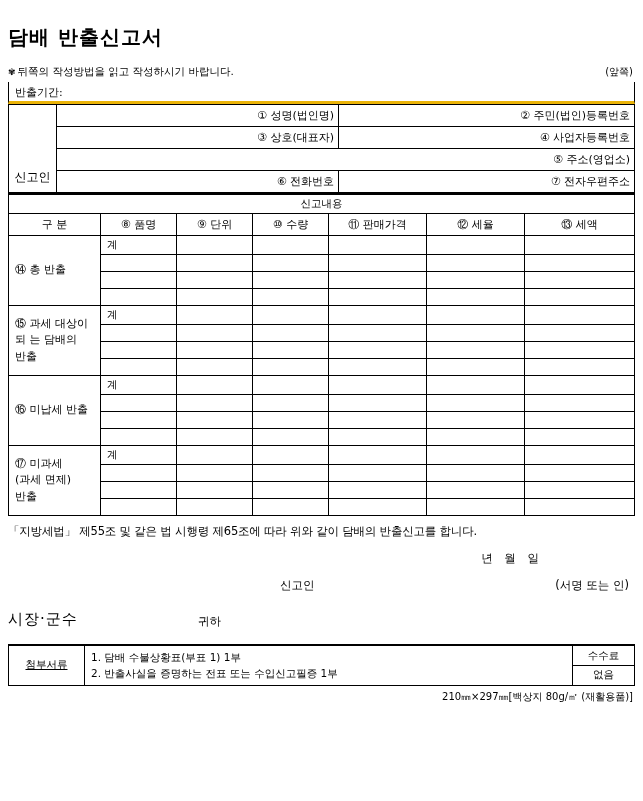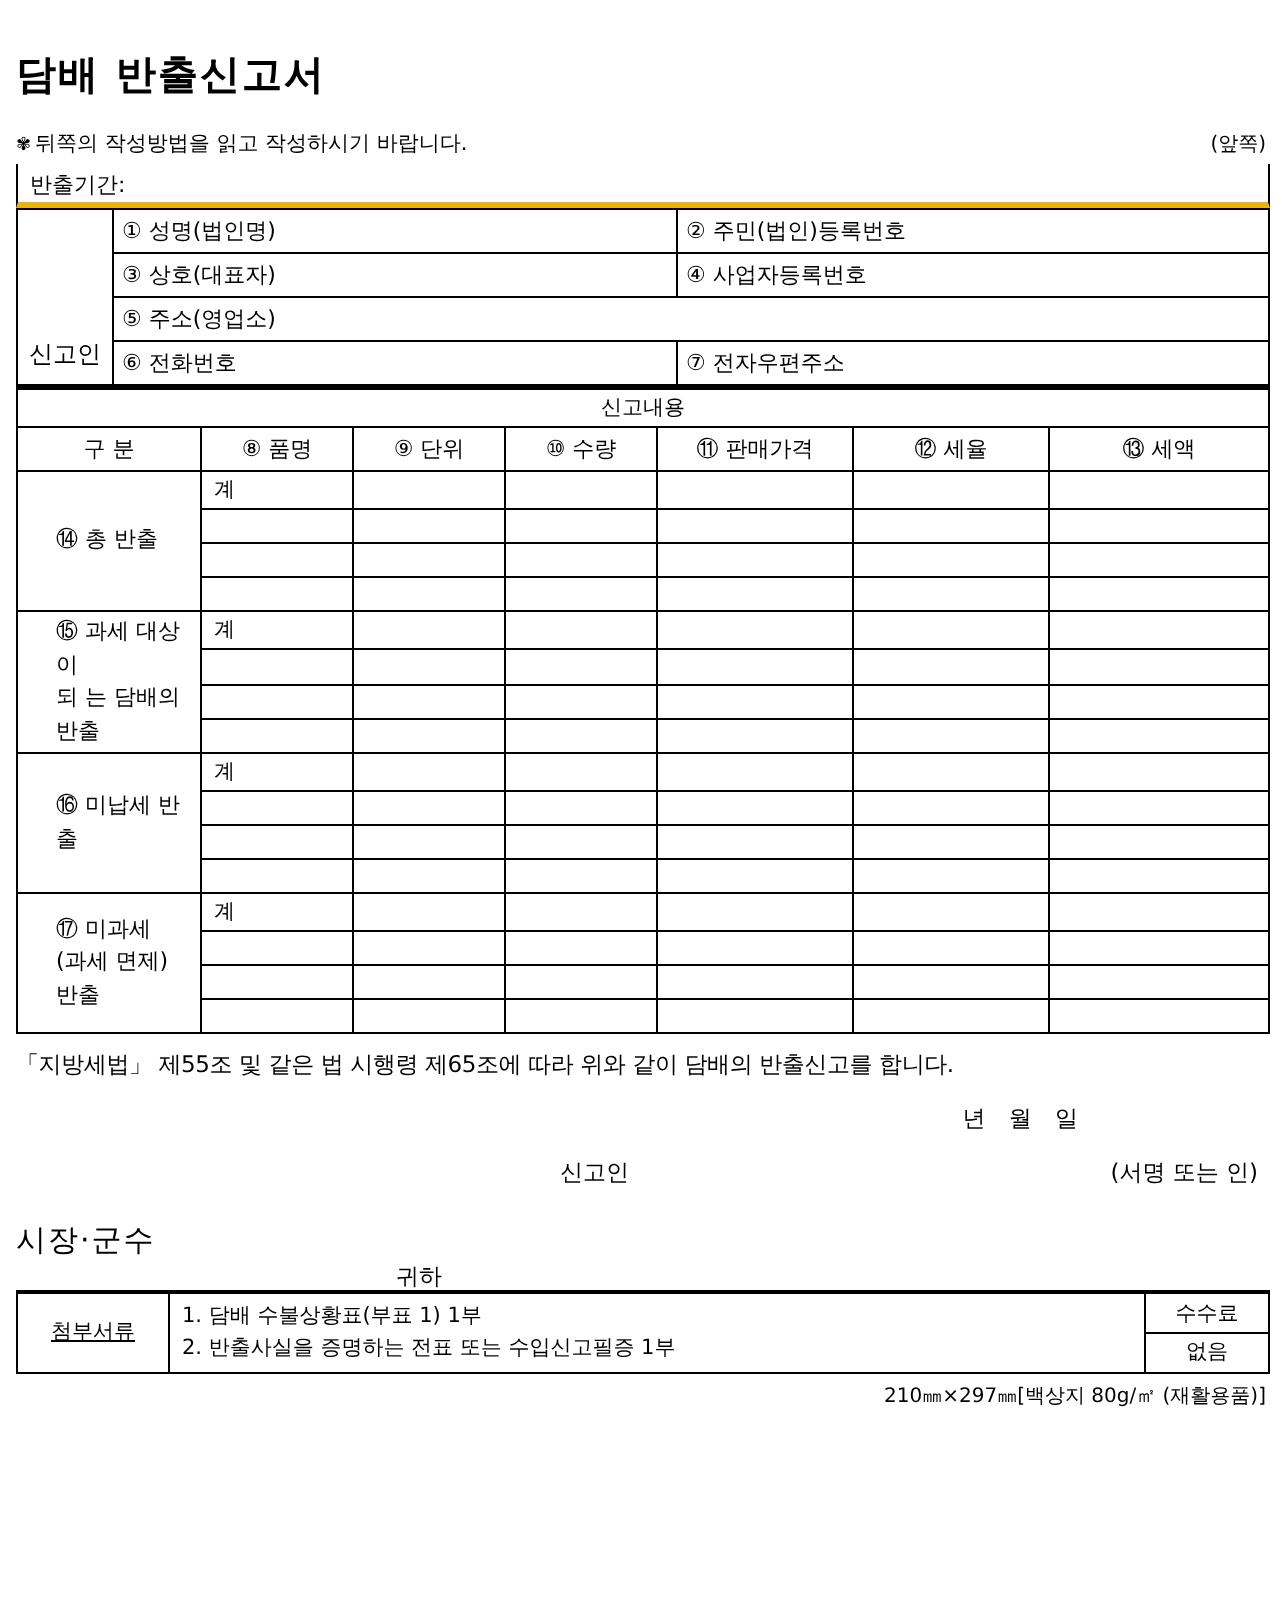--- a/index.html
+++ b/index.html
@@ -57,38 +57,38 @@
   .period {
     border-left: 1px solid #000;
     border-right: 1px solid #000;
     border-bottom: 3px solid #eab308;
     height: 22px;
     padding: 3px 6px;
     font-size: 11px;
   }
 
   
-  .t-decl td { height: 22px; font-size: 11px; }
+  .t-decl td { height: 22px; font-size: 11px; text-align: right; }
   .t-decl .lbl-side {
     width: 48px;
     text-align: center;
     font-size: 12px;
     vertical-align: bottom;
     padding-bottom: 6px;
   }
 
   .section-head {
     text-align: center;
     font-size: 12px;
     height: 20px;
   }
   .t-content { border-top: 2px solid #000; }
   .t-content td { font-size: 10.5px; height: 17px; }
   .t-content .colhead { text-align: center; height: 22px; font-size: 11px; }
-  .t-content .rowlabel { font-size: 11px; padding-left: 19px; line-height: 1.5; }
+  .t-content .rowlabel { font-size: 11px; padding-left: 6px; line-height: 1.5; }
   .t-content .kye { padding-left: 6px; }
 
   .statement {
     margin: 8px 0 0 0;
     font-size: 11.5px;
     letter-spacing: -0.2px;
   }
   .dateline {
     text-align: right;
     font-size: 11.5px;
@@ -103,21 +103,21 @@
   }
   .signline .sign-label { position: absolute; left: 272px; top: 0; }
   .signline .sign-note { position: absolute; right: 6px; top: 0; }
 
   .mayor {
     margin-top: 12px;
     position: relative;
     height: 22px;
   }
   .mayor .m-title { font-size: 15px; font-weight: normal; letter-spacing: 1px; }
-  .mayor .m-to { position: absolute; left: 190px; top: 20px; font-size: 11.5px; }
+  .mayor .m-to { position: absolute; left: 190px; top: 4px; font-size: 11.5px; }
 
   .t-attach { border-top: 2px solid #000; margin-top: 12px; }
   .t-attach td { font-size: 10.5px; vertical-align: middle; }
   .t-attach .att-label { width: 76px; text-align: center; text-decoration: underline; }
   .t-attach .att-list { padding: 3px 6px; line-height: 1.55; }
   .t-attach .fee-cell { padding: 0; }
   .t-attach .fee-cell div { padding: 2px 4px; text-align: center; }
   .t-attach .fee-cell .top { border-bottom: 1px solid #000; }
 
   .paperspec {

